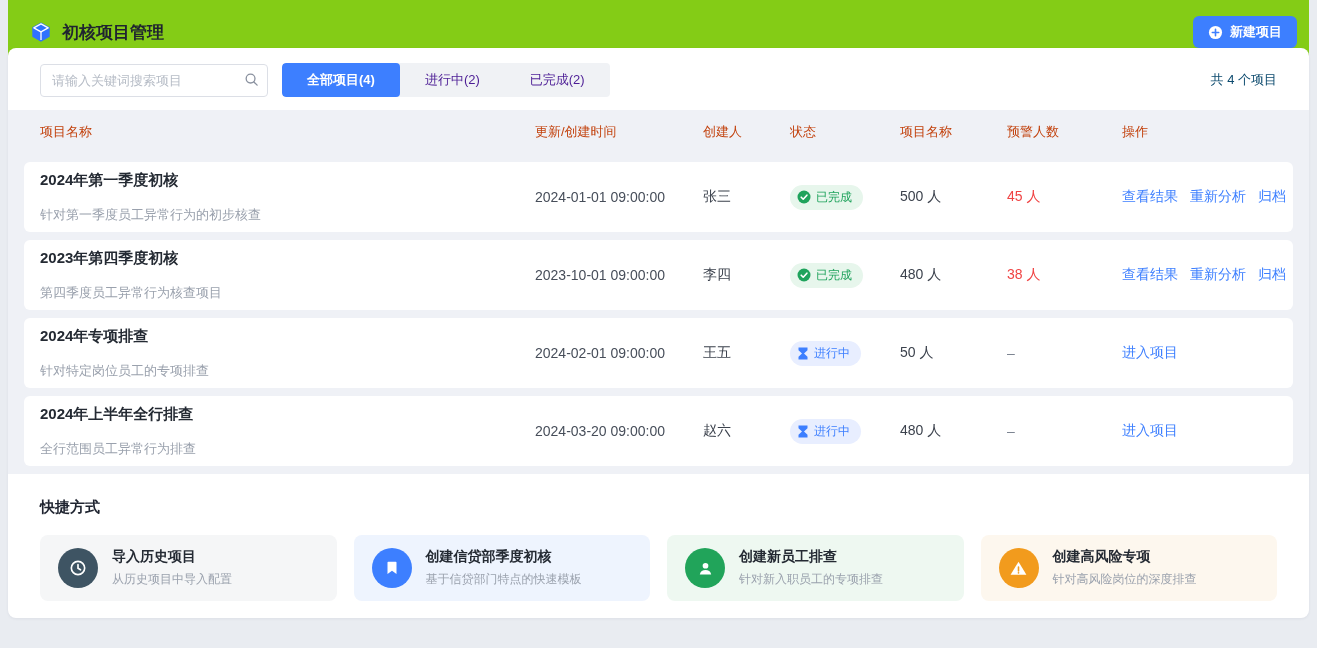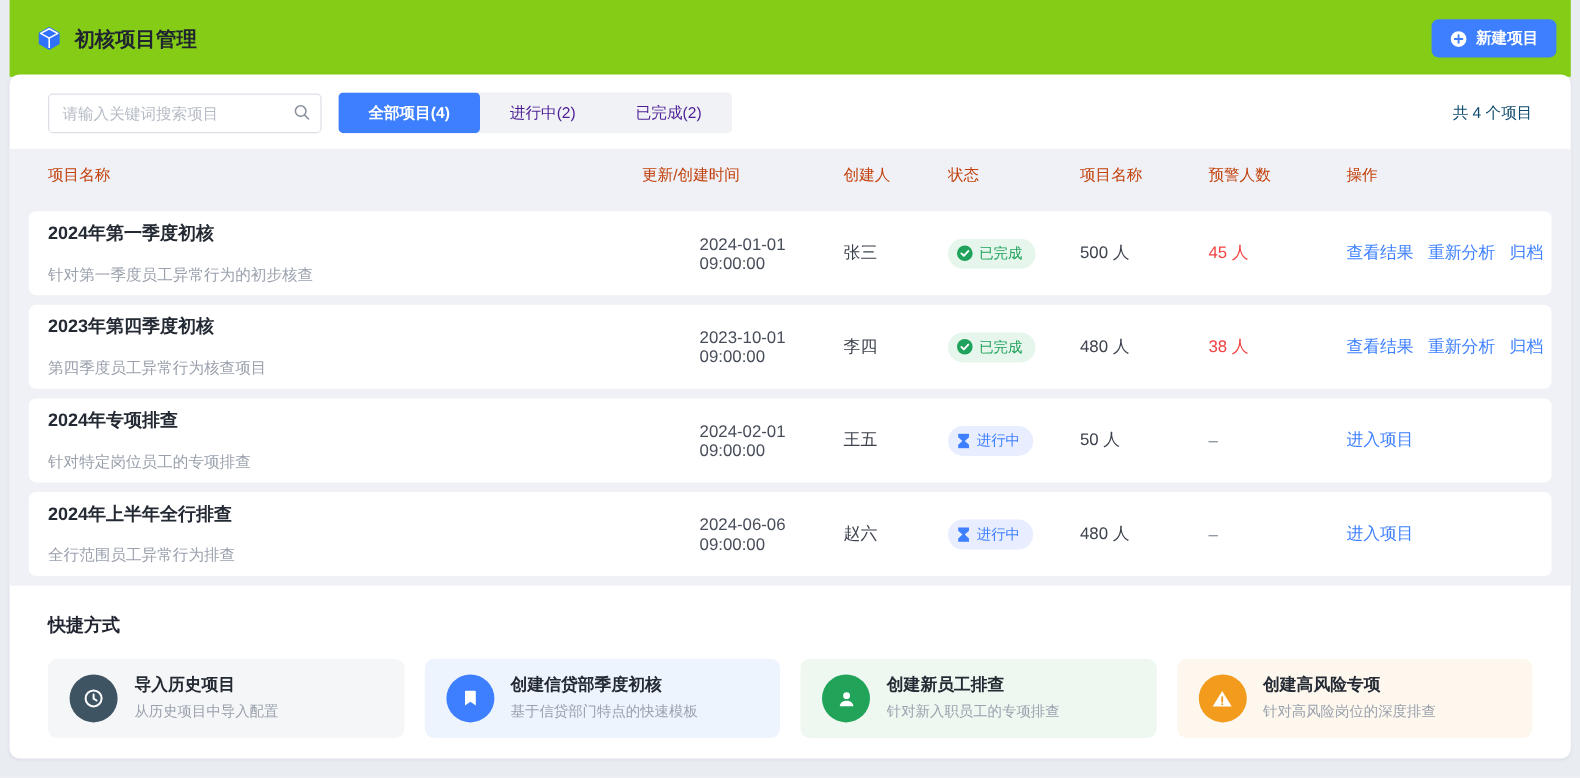--- a/index.html
+++ b/index.html
@@ -19,21 +19,21 @@
   .logo { width:22px; height:22px; margin-right:10px; flex:0 0 auto; }
   .page-title { font-size:17px; font-weight:bold; color:#1f2430; }
   .spacer { flex:1; }
   .new-btn {
     display:flex; align-items:center; gap:7px;
     background:#3d7fff; color:#fff; border:none; border-radius:6px;
     height:32px; padding:0 15px; font-size:13px; font-weight:bold; cursor:pointer;
   }
   
   .main-card {
-    position:absolute; left:8px; top:62px; width:1301px; height:570px;
+    position:absolute; left:8px; top:48px; width:1301px; height:570px;
     background:#ffffff; border-radius:8px;
     box-shadow:0 1px 3px rgba(30,40,70,.06);
     overflow:hidden;
   }
   
   .filter-row { display:flex; align-items:center; padding:15px 32px 13px 32px; }
   .search-box {
     position:relative; width:228px; height:33px; margin-right:14px; flex:0 0 auto;
   }
   .search-box input {
@@ -59,21 +59,21 @@
   .table-head { height:44px; padding-left:32px; }
   .table-head .col { font-size:13px; color:#c2410c; }
   .row-card {
     background:#fff; border-radius:6px; margin:8px 16px 0 16px; height:70px;
     padding-left:16px;
   }
   .name-cell { display:flex; flex-direction:column; justify-content:center; gap:16px; }
   .row-name { font-size:15px; font-weight:bold; color:#242a33; }
   .row-desc { font-size:13px; color:#9aa1ad; }
   .cell { font-size:14px; color:#3c424d; }
-  .time-cell { font-size:14px; color:#474e5a;margin-left:48px; }
+  .time-cell { font-size:14px; color:#474e5a; }
   .warn-alert { color:#f04343; }
   .warn-none { color:#7d8592; }
   .badge {
     display:inline-flex; align-items:center; gap:5px;
     border-radius:999px; padding:4px 11px 4px 7px; font-size:12px; width:max-content;
   }
   .badge.done { background:#e7f6ec; color:#1fa35c; }
   .badge.progress { background:#e8eeff; color:#3d7fff; }
   .badge .dot-ic { display:flex; }
   .actions-cell { display:flex; gap:12px; }
@@ -215,21 +215,21 @@
           <div class="cell warn-none">–</div>
           <div class="actions-cell">
             <span class="link">进入项目</span>
           </div>
         </div>
         <div class="grid-cols row-card">
           <div class="name-cell">
             <div class="row-name">2024年上半年全行排查</div>
             <div class="row-desc">全行范围员工异常行为排查</div>
           </div>
-          <div class="cell time-cell">2024-06-06  09:00:00</div>
+          <div class="cell time-cell">2024-03-20  09:00:00</div>
           <div class="cell">赵六</div>
           <div class="cell"><span class="badge progress">
               <span class="dot-ic">
                 <svg width="12" height="13" viewBox="0 0 12 13">
                   <path d="M1.5 0.5h9v2.8L7 6.5l3.5 3.2v2.8h-9V9.7L5 6.5 1.5 3.3Z" fill="#3d7fff"></path>
                 </svg>
               </span>
               <span>进行中</span>
             </span></div>
           <div class="cell">480 人</div>

